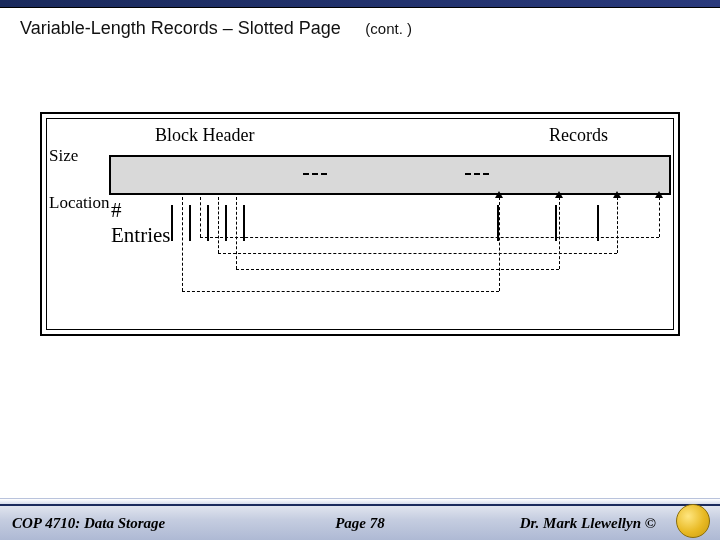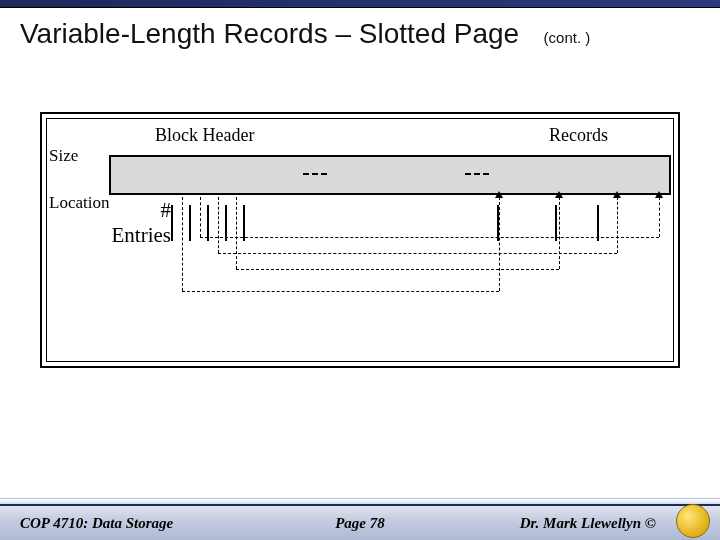--- a/index.html
+++ b/index.html
@@ -14,39 +14,38 @@
   .topbar {
     height: 8px;
     background: linear-gradient(to right, #1a2a5c, #2a3a7c);
     border-bottom: 1px solid #000;
   }
   .title-area {
     padding: 10px 20px 4px 20px;
     font-family: Arial, Helvetica, sans-serif;
   }
   .title-main {
-    font-size: 28px;
+    font-size: 18px;
     color: #111;
     display: inline;
   }
   .title-cont {
     font-size: 15px;
     color: #111;
     display: inline;
     margin-left: 20px;
   }
   .diagram-wrap {
     position: absolute;
     left: 40px;
     top: 112px;
     width: 640px;
-    height: 256px;
+    height: 224px;
     background: #fff;
     border: 2px solid #000;
-    text-align: right;
   }
   .diagram-inner {
     position: absolute;
     left: 4px; top: 4px; right: 4px; bottom: 4px;
     border: 1px solid #000;
   }
   .lbl {
     position: absolute;
     font-size: 18px;
     color: #000;
@@ -139,21 +138,21 @@
     background: linear-gradient(to bottom, #e0e4ee 0%, #c5cde0 40%, #aeb9d4 100%);
     border-top: 2px solid #1a2a5c;
     display: flex;
     align-items: center;
     font-family: "Times New Roman", Times, serif;
     font-style: italic;
     font-weight: bold;
     font-size: 15px;
     color: #000;
   }
-  .footer .fl { flex: 0 0 auto; padding-left: 20px; width: 240px;}
+  .footer .fl { flex: 0 0 auto; padding-left: 12px; width: 240px;}
   .footer .fc { flex: 1 1 auto; text-align: center; }
   .footer .fr { flex: 0 0 auto; padding-right: 64px; width: 240px; text-align: right;}
   .footer .logo {
     position: absolute;
     right: 10px; bottom: 2px;
     width: 34px; height: 34px;
     border-radius: 50%;
     background: radial-gradient(circle at 35% 35%, #ffe680 0%, #e8b923 55%, #c79a10 100%);
     border: 1px solid #8a6d0b;
   }

